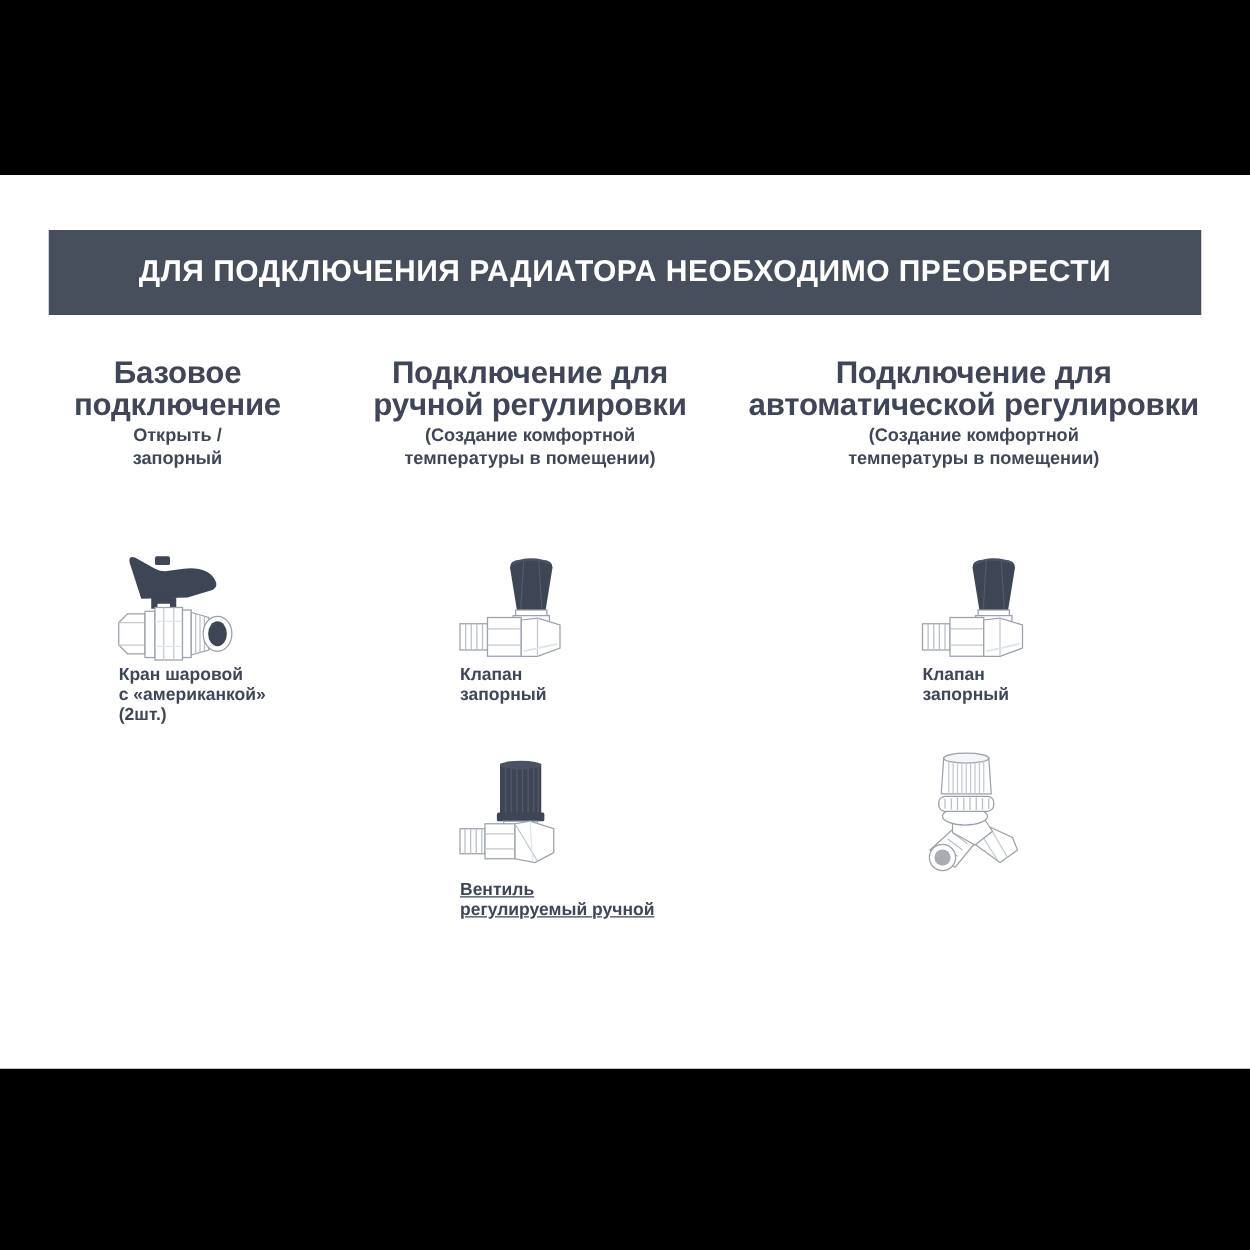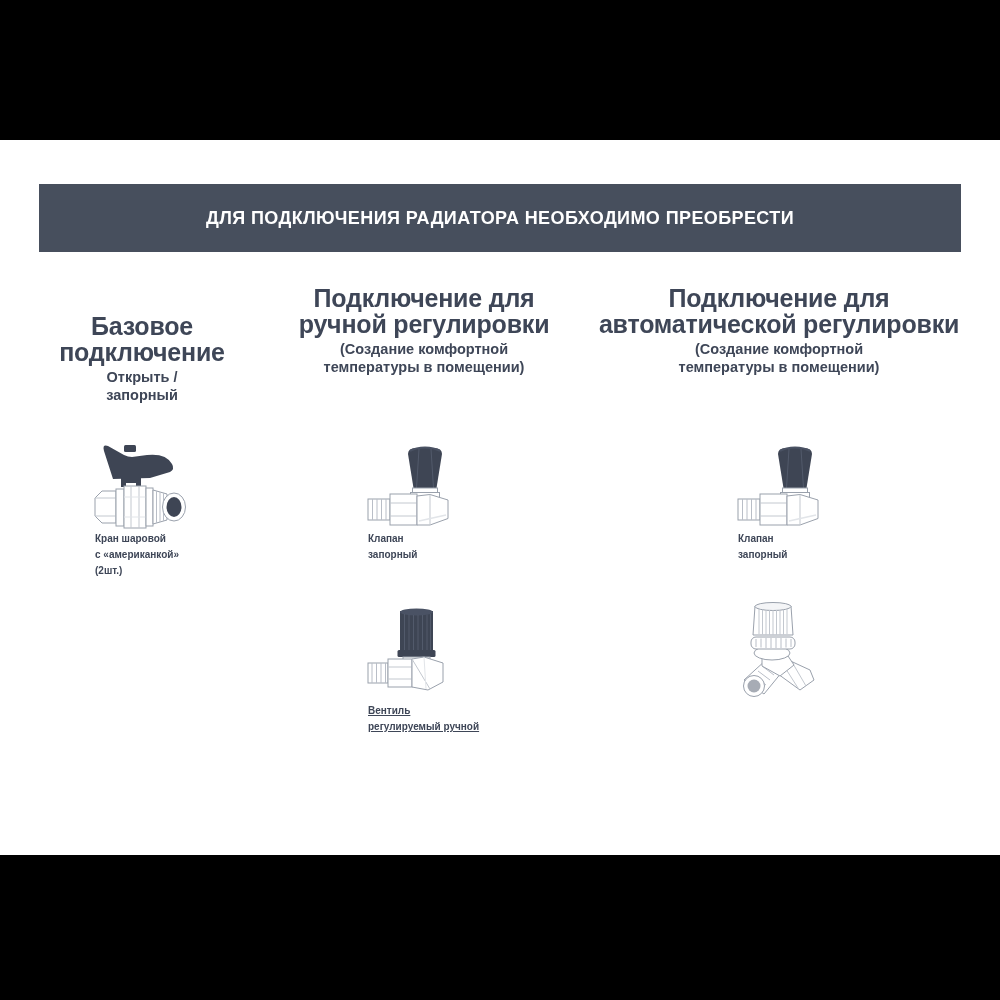--- a/index.html
+++ b/index.html
@@ -10,39 +10,39 @@
   }
   .panel {
     position:absolute; left:0; top:140px; width:1000px; height:715px;
     background:#ffffff;
   }
   .banner {
     position:absolute; left:39px; top:44px; width:922px; height:68px;
     background:#474F5D; display:flex; align-items:center; justify-content:center;
   }
   .banner h1 {
-    margin:0; color:#ffffff; font-size:18px; font-weight:bold;
+    margin:0; color:#ffffff; font-size:24px; font-weight:bold;
     letter-spacing:0.4px; white-space:nowrap;
   }
   .col-title {
     position:absolute; top:145px; margin:0;
     color:#3E4657; font-size:25px; line-height:26px; font-weight:bold;
     text-align:center; white-space:pre-line; letter-spacing:-0.2px;
   }
   .col-sub {
     position:absolute; top:200px;
     color:#3E4657; font-size:14.5px; line-height:18px; font-weight:bold;
     text-align:center; white-space:pre-line;
   }
-  .t-basic  { left:12px;  width:260px;margin-top:28px; }
+  .t-basic  { left:12px;  width:260px; }
   .t-manual { left:284px; width:280px; }
   .t-auto   { left:564px; width:430px; }
   .product-label {
     position:absolute;
-    color:#3E4657; font-size:10px; line-height:16px; font-weight:bold;
+    color:#3E4657; font-size:14px; line-height:16px; font-weight:bold;
     white-space:pre-line;
   }
   .lbl-1 { left:95px;  top:391px; }
   .lbl-2 { left:368px; top:391px; }
   .lbl-3 { left:738px; top:391px; }
   .lbl-4 { left:368px; top:563px;text-decoration:underline; }
   .lbl-5 { left:738px; top:563px; }
   .icon-wrap { position:absolute; }
   .ic-ball   { left:92px;  top:301px; }
   .ic-stop2  { left:366px; top:306px; }

